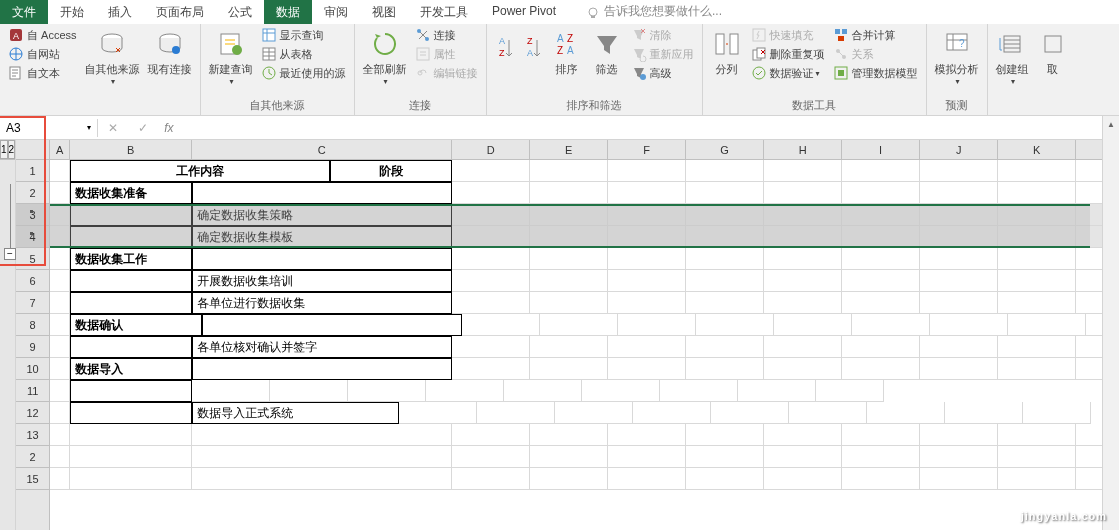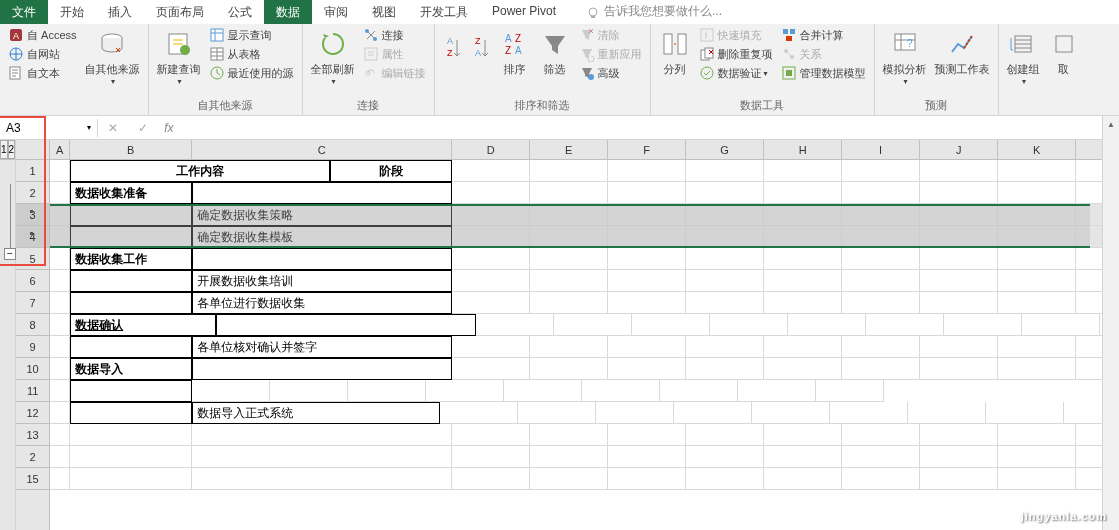--- a/index.html
+++ b/index.html
@@ -125,20 +125,30 @@
         <div class="big-icon">
             <svg width="28" height="28">
               <ellipse cx="14" cy="8" rx="10" ry="4" fill="#fff" stroke="#888"></ellipse>
               <path d="M4 8 V18 A10 4 0 0 0 24 18 V8" fill="#eee" stroke="#888"></path>
               <path d="M18 18 L22 22 M22 18 L18 22" stroke="#d83b01"></path>
             </svg>
           </div>
         <span>自其他来源</span>
           <span class="dropdown-arrow">▾</span>
       </div>
+      <div class="ribbon-item">
+        <div class="big-icon">
+            <svg width="28" height="28">
+              <ellipse cx="14" cy="8" rx="10" ry="4" fill="#fff" stroke="#888"></ellipse>
+              <path d="M4 8 V18 A10 4 0 0 0 24 18 V8" fill="#eee" stroke="#888"></path>
+              <circle cx="20" cy="20" r="4" fill="#2b7cd3"></circle>
+            </svg>
+          </div>
+        <span>现有连接</span>
+      </div>
     </div>
   </div>
 
   <div class="ribbon-group">
     <div class="ribbon-group-content">
       <div class="ribbon-item">
         <div class="big-icon">
             <svg width="28" height="28">
               <rect x="4" y="4" width="18" height="20" fill="#fff" stroke="#888"></rect>
               <path d="M8 10 H18 M8 14 H18" stroke="#f7b500"></path>
@@ -378,29 +388,20 @@
       <div class="ribbon-item">
         <div class="big-icon">
             <svg width="28" height="28">
               <rect x="4" y="4" width="20" height="16" fill="#fff" stroke="#888"></rect>
               <path d="M4 10 H24 M10 4 V20" stroke="#888"></path>
               <text x="16" y="17" font-size="10" fill="#5b9bd5">?</text>
             </svg>
           </div>
         <span>模拟分析</span>
           <span class="dropdown-arrow">▾</span>
-      </div>
-      <div class="ribbon-item">
-        <div class="big-icon">
-            <svg width="28" height="28">
-              <path d="M4 22 L10 14 L16 18 L24 6" stroke="#5b9bd5" fill="none" stroke-width="2"></path>
-              <path d="M16 18 L24 6" stroke="#d83b01" stroke-dasharray="2" fill="none" stroke-width="2"></path>
-            </svg>
-          </div>
-        <span>预测工作表</span>
       </div>
     </div>
     <div class="ribbon-group-label">预测</div>
   </div>
 
   <div class="ribbon-group" style="border-right:none">
     <div class="ribbon-group-content">
       <div class="ribbon-item">
         <div class="big-icon">
             <svg width="28" height="28">
@@ -580,21 +581,21 @@
               <div class="cell" style="width: 78px;"></div>
               <div class="cell" style="width: 78px;"></div>
               <div class="cell" style="width: 78px;"></div>
               <div class="cell" style="width: 78px;"></div>
               <div class="cell" style="width: 78px;"></div>
               <div class="cell" style="width: 78px;"></div>
               <div class="cell" style="width: 68px;"></div>
             </div>
             <div class="row">
               <div class="cell" style="width: 20px;"></div>
-              <div class="cell b-top b-bottom b-left b-right bold" style="width: 146px; text-decoration: underline;">数据确认</div>
+              <div class="cell b-top b-bottom b-left b-right bold" style="width: 132px;">数据确认</div>
               <div class="cell b-top b-bottom b-left b-right" style="width: 260px;"></div>
               <div class="cell" style="width: 78px;"></div>
               <div class="cell" style="width: 78px;"></div>
               <div class="cell" style="width: 78px;"></div>
               <div class="cell" style="width: 78px;"></div>
               <div class="cell" style="width: 78px;"></div>
               <div class="cell" style="width: 78px;"></div>
               <div class="cell" style="width: 78px;"></div>
               <div class="cell" style="width: 78px;"></div>
               <div class="cell" style="width: 68px;"></div>
@@ -636,21 +637,21 @@
               <div class="cell" style="width: 78px;"></div>
               <div class="cell" style="width: 78px;"></div>
               <div class="cell" style="width: 78px;"></div>
               <div class="cell" style="width: 78px;"></div>
               <div class="cell" style="width: 78px;"></div>
               <div class="cell" style="width: 68px;"></div>
             </div>
             <div class="row">
               <div class="cell" style="width: 20px;"></div>
               <div class="cell b-top b-bottom b-left b-right" style="width: 122px;"></div>
-              <div class="cell b-top b-bottom b-left b-right" style="width: 248px;">数据导入正式系统</div>
+              <div class="cell b-top b-bottom b-left b-right" style="width: 207px;">数据导入正式系统</div>
               <div class="cell" style="width: 78px;"></div>
               <div class="cell" style="width: 78px;"></div>
               <div class="cell" style="width: 78px;"></div>
               <div class="cell" style="width: 78px;"></div>
               <div class="cell" style="width: 78px;"></div>
               <div class="cell" style="width: 78px;"></div>
               <div class="cell" style="width: 78px;"></div>
               <div class="cell" style="width: 78px;"></div>
               <div class="cell" style="width: 68px;"></div>
             </div>

